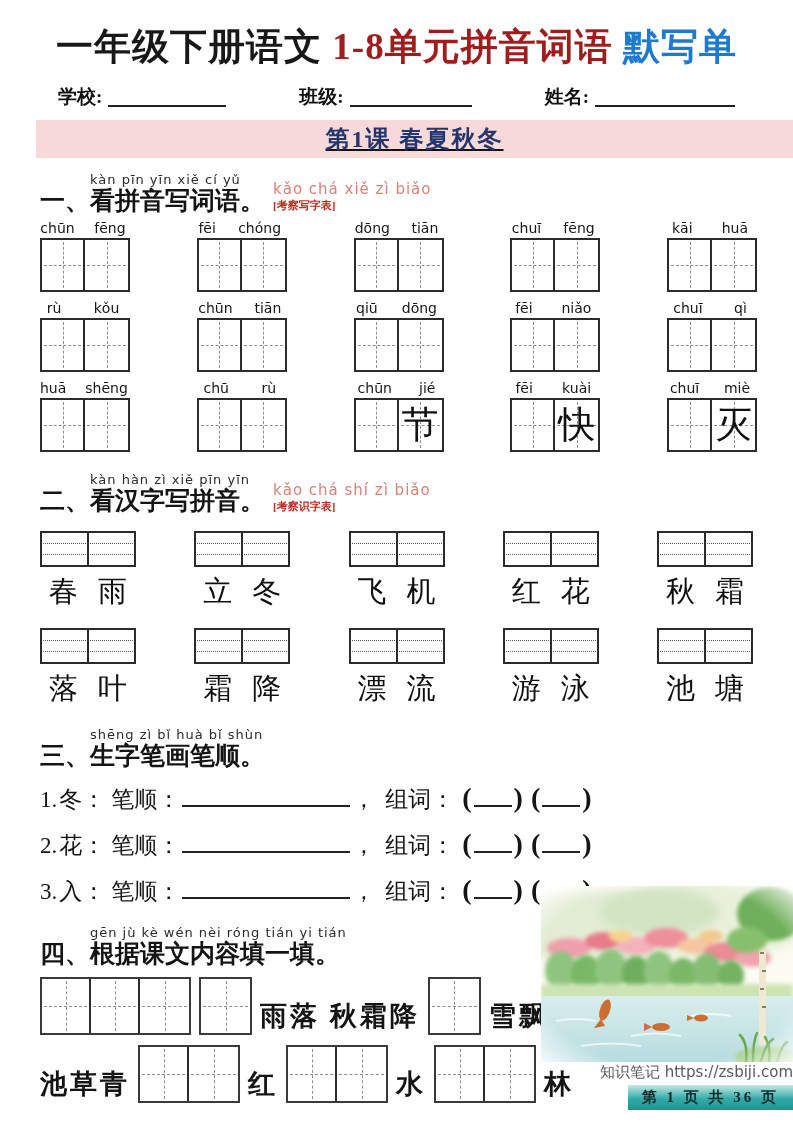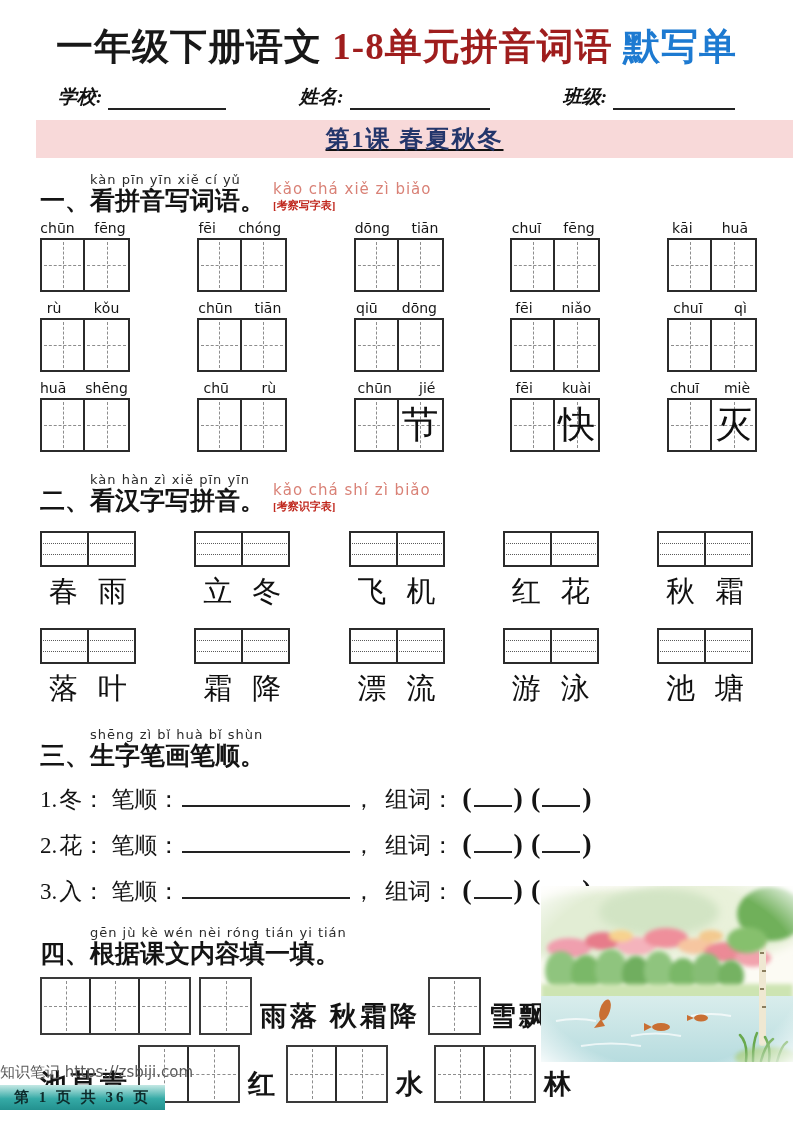--- a/index.html
+++ b/index.html
@@ -8,21 +8,21 @@
           font-family:"Liberation Serif","DejaVu Serif",serif; color:#111; }
   .content { padding:0 40px; }
 
   
   .title { margin-top:22px; text-align:center; font-size:37px; font-weight:bold; letter-spacing:1px; white-space:nowrap; }
   .title .t-black { color:#181818; }
   .title .t-red { color:#9f1d1d; }
   .title .t-blue { color:#1d7ad1; }
 
   .info-row { display:flex; justify-content:space-between; margin:12px 18px 0 18px; font-size:19px; font-weight:bold; align-items:flex-end; }
-  .info-field { display:flex; align-items:flex-end;font-style:italic; }
+  .info-field { display:flex; align-items:center; }
   .info-blank { display:inline-block; border-bottom:2px solid #222; height:1.05em; margin-left:6px; }
   .blank-school { width:118px; } .blank-class { width:122px; } .blank-name { width:140px; }
 
   .banner { margin-left:-2px; margin-top:10px; height:38px; background:#f8d9d9; display:flex; align-items:center; justify-content:center;
             font-size:24px; font-weight:bold; color:#24366b; letter-spacing:2px; }
   .banner-wrap { margin:0 0 0 38px;text-decoration:underline; }
 
   
   .sec-heading { display:flex; align-items:flex-end; margin-top:14px; }
   .sec-num, .sec-title { font-size:25px; font-weight:bold; color:#141414; line-height:1.05; }
@@ -70,21 +70,21 @@
 
   
   .s4-line { display:flex; align-items:flex-end; margin-top:10px; }
   .s4-line > * { margin-right:8px; }
   .s4-text { font-size:27px; font-weight:bold; line-height:1.1; margin-bottom:3px; letter-spacing:3px; color:#141414; white-space:nowrap; }
 
   
   .illus { position:absolute; right:0; top:886px; width:252px; height:176px; }
 
   
-  .footer { position:absolute; left:0; right:16px; bottom:12px; text-align:left; }
+  .footer { position:absolute; left:0; right:0; bottom:12px; text-align:right; }
   .footer-site { font-family:"DejaVu Sans",sans-serif; font-size:15px; color:#5a5a5a; }
   .footer-badge { display:inline-block; margin-top:3px; padding:3px 14px;
                   background:linear-gradient(180deg,#c4e8e4 0%, #35aaa6 55%, #23918f 100%);
                   font-size:15px; font-weight:bold; letter-spacing:3px; color:#0e2c2c; }
 </style>
 </head>
 <body>
 
 <div class="page">
   <div class="content">
@@ -94,26 +94,26 @@
       <span class="t-red">1-8单元拼音词语</span>
       <span class="t-blue">默写单</span>
     </div>
 
     <div class="info-row">
       <span class="info-field">
         <span>学校:</span>
         <span class="info-blank blank-school"></span>
       </span>
       <span class="info-field">
+        <span>班级:</span>
+        <span class="info-blank blank-class"></span>
+      </span>
+      <span class="info-field">
         <span>姓名:</span>
         <span class="info-blank blank-name"></span>
-      </span>
-      <span class="info-field">
-        <span>班级:</span>
-        <span class="info-blank blank-class"></span>
       </span>
     </div>
   </div>
 
   <div class="banner-wrap">
     <div class="banner">第1课 春夏秋冬</div>
   </div>
 
   <div class="content">
 

